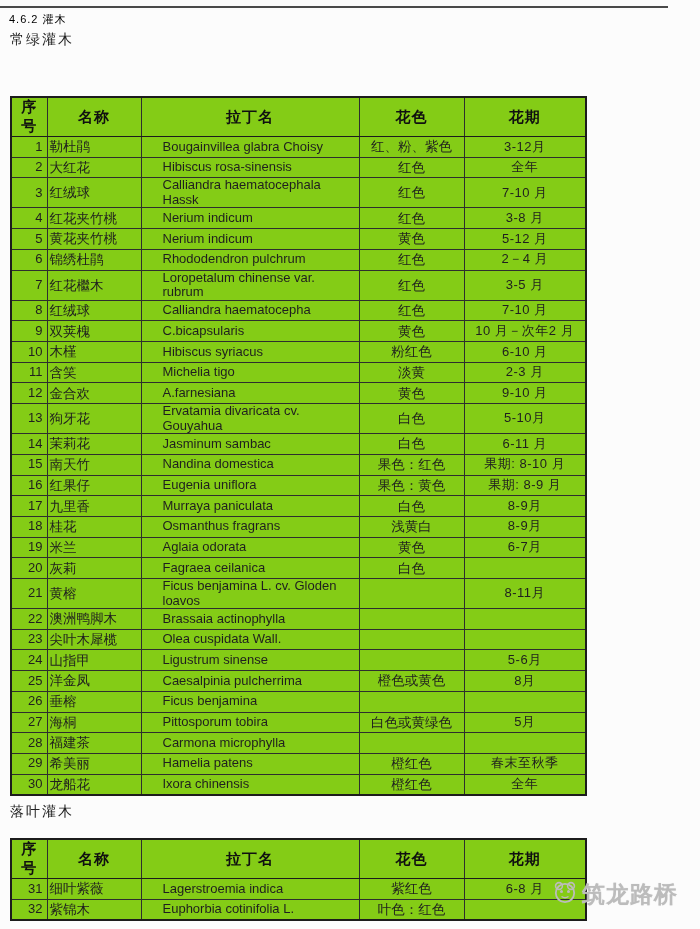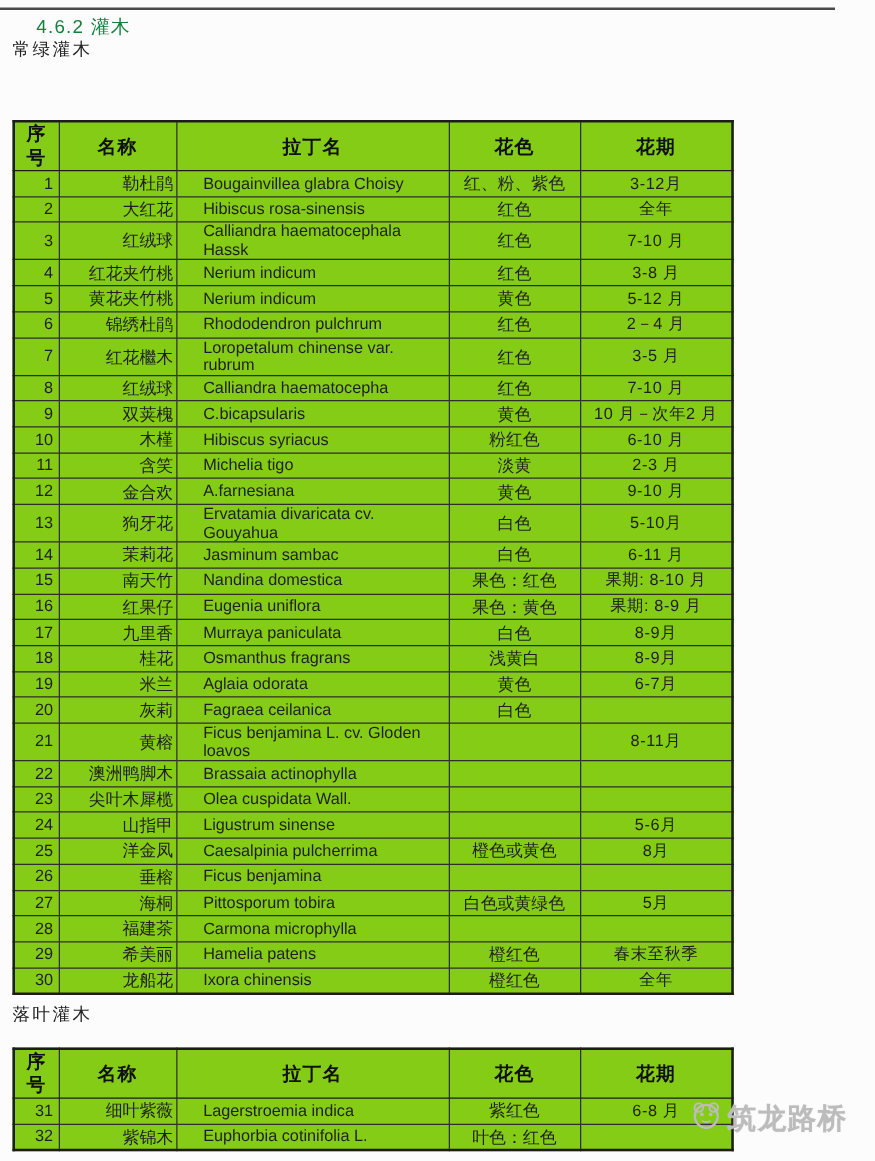--- a/index.html
+++ b/index.html
@@ -9,21 +9,21 @@
     font-family:"Liberation Sans","DejaVu Sans",sans-serif;
     color:#1b1b1b;
     overflow:hidden;
   }
   #top-rule{
     position:absolute;top:6px;left:0;width:668px;height:2px;
     background:#4a4a4a;border:0;margin:0;
   }
   #doc-title{
     position:absolute;top:12px;left:9px;
-    font-size:15px;letter-spacing:1px;color:#15803d;margin-left:20px;
+    font-size:11px;letter-spacing:1px;color:#000000;
   }
   .table-caption{
     position:absolute;left:10px;width:575px;
     text-align:left;font-size:14px;letter-spacing:2px;color:#222;
   }
   #caption-evergreen{top:31px;}
   #caption-deciduous{top:803px;}
   table.plant-table{
     position:absolute;left:10px;width:575px;
     border-collapse:collapse;table-layout:fixed;
@@ -39,21 +39,21 @@
   }
   .plant-table th{
     height:21px;font-size:15px;font-weight:bold;
     text-align:center;letter-spacing:1px;color:#101010;
     border-bottom:1px solid #1c1c1c;
   }
   .plant-table td{
     height:19.7px;font-size:13.5px;line-height:1.12;color:#1f1f1f;
   }
   td.col-idx{text-align:right;padding-right:4px;font-size:13px;}
-  td.col-name{text-align:right;padding-left:2px;}
+  td.col-name{text-align:left;padding-left:2px;}
   td.col-latin{text-align:left;padding-left:21px;font-size:13px;white-space:normal;word-break:normal;}
   td.col-color{text-align:center;margin-top:37px;}
   td.col-period{text-align:center;font-size:13px;letter-spacing:0.5px;}
   .col-w-idx{width:36px;}
   .col-w-name{width:94px;}
   .col-w-latin{width:218px;}
   .col-w-color{width:105px;}
   .col-w-period{width:122px;}
   #watermark{
     position:absolute;top:879px;left:551px;width:145px;height:30px;

